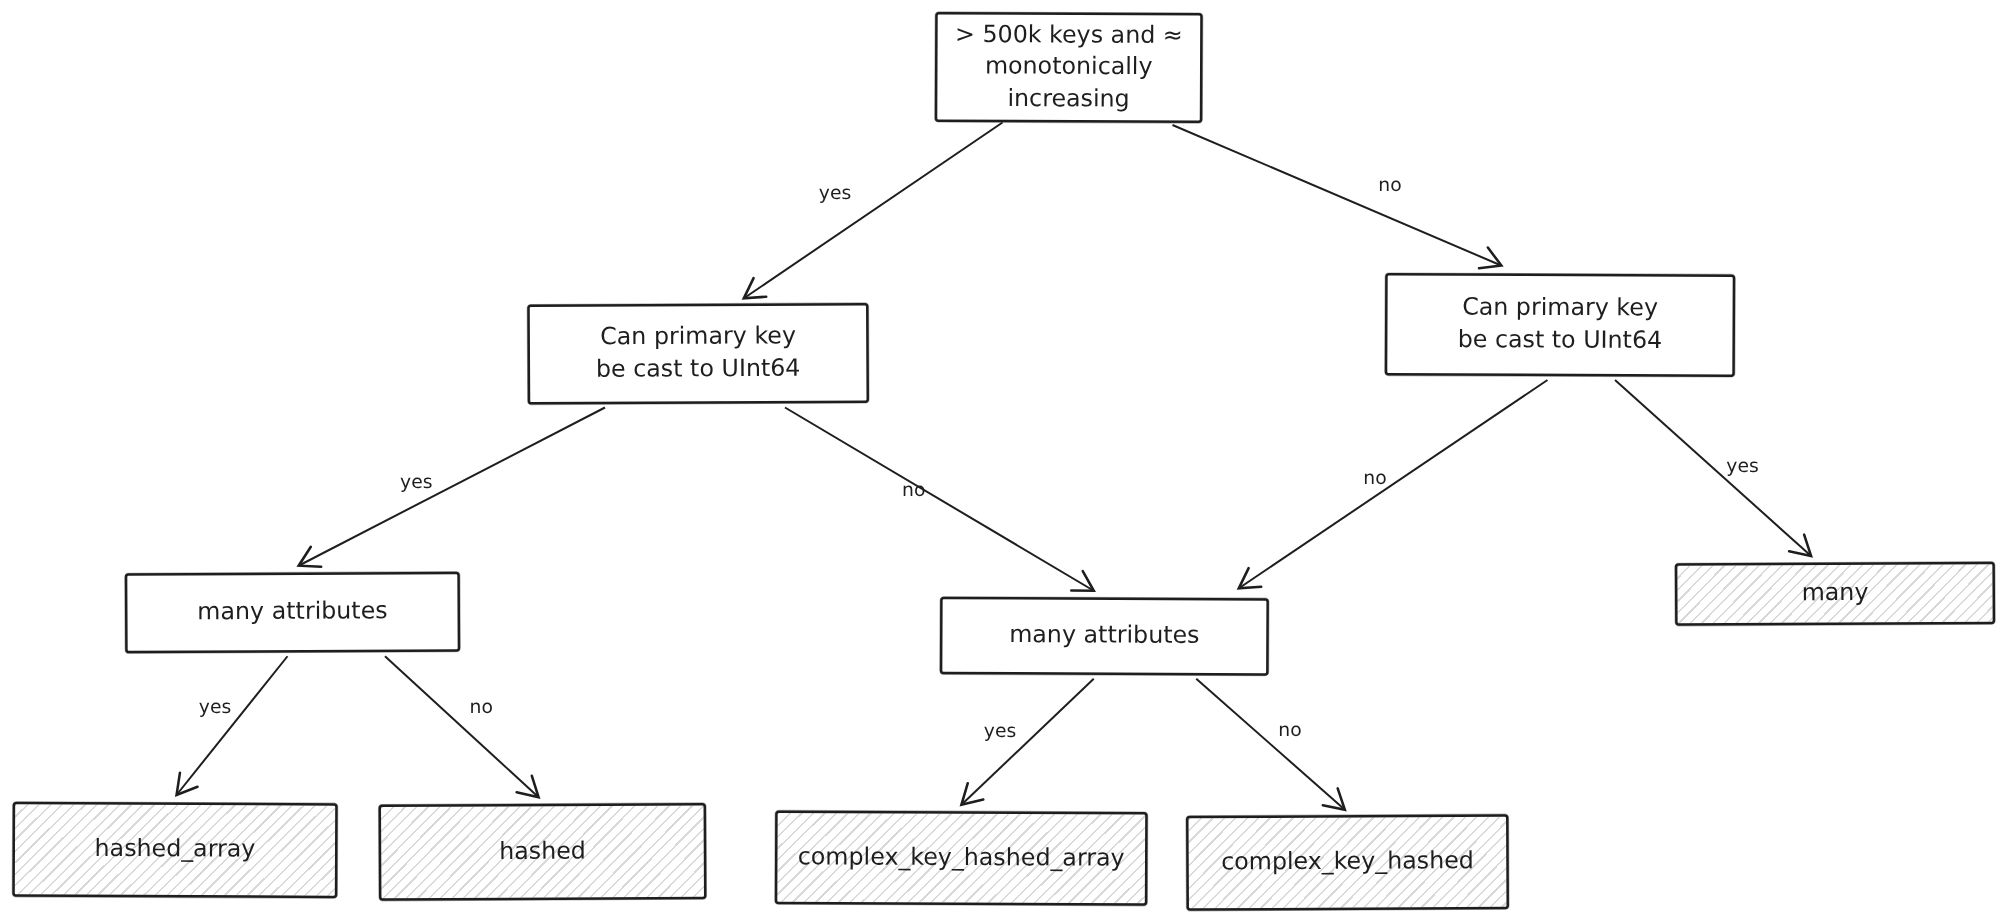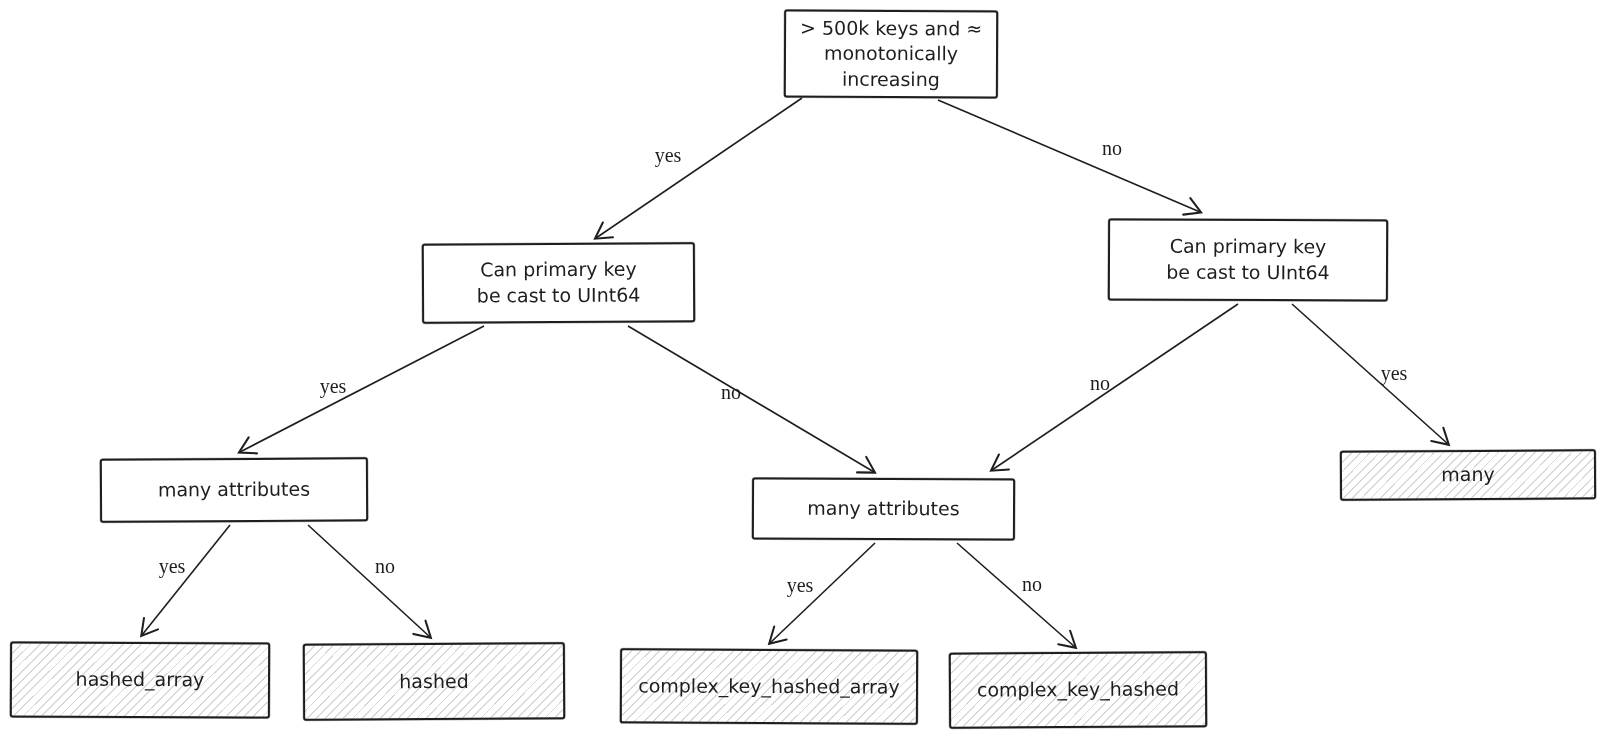--- a/index.html
+++ b/index.html
@@ -46,23 +46,22 @@
       #d9d9d9 0px, #d9d9d9 1.3px,
       transparent 1.3px, transparent 6.5px
     );
   }
   .r1 { transform: rotate(0.25deg); }
   .r2 { transform: rotate(-0.3deg); }
   .edge-label {
     position: absolute;
     transform: translate(-50%, -50%);
     color: #1e1e1e;
-    font-size: 20px;
+    font-size: 15px;
     line-height: 1;
-    font-family: Liberation Serif, serif;
   }
 </style>
 </head>
 <body>
 
 <div class="canvas">
 
   <svg class="edges-layer" width="1606" height="739" viewBox="0 0 1606 739" xmlns="http://www.w3.org/2000/svg">
     <defs>
       <marker id="arrowhead" viewBox="-16 -10 18 20" refX="-1" refY="0" markerWidth="15" markerHeight="15" orient="auto">
@@ -76,21 +75,21 @@
       <line x1="628" y1="326" x2="874" y2="472" marker-end="url(#arrowhead)"></line>
       <line x1="1238" y1="304" x2="992" y2="470" marker-end="url(#arrowhead)"></line>
       <line x1="1292" y1="304" x2="1448" y2="444" marker-end="url(#arrowhead)"></line>
       <line x1="230" y1="525" x2="142" y2="635" marker-end="url(#arrowhead)"></line>
       <line x1="308" y1="525" x2="430" y2="637" marker-end="url(#arrowhead)"></line>
       <line x1="875" y1="543" x2="770" y2="643" marker-end="url(#arrowhead)"></line>
       <line x1="957" y1="543" x2="1075" y2="647" marker-end="url(#arrowhead)"></line>
     </g>
   </svg>
 
-  <div class="node r1" style="left:784px; top:10px; width:214px; height:88px;">
+  <div class="node r1" style="left:748px; top:10px; width:214px; height:88px;">
     <span>&gt; 500k keys and ≈
 monotonically
 increasing</span>
   </div>
 
   <div class="node r2" style="left:422px; top:243px; width:273px; height:80px;">
     <span>Can primary key
 be cast to UInt64</span>
   </div>
 

